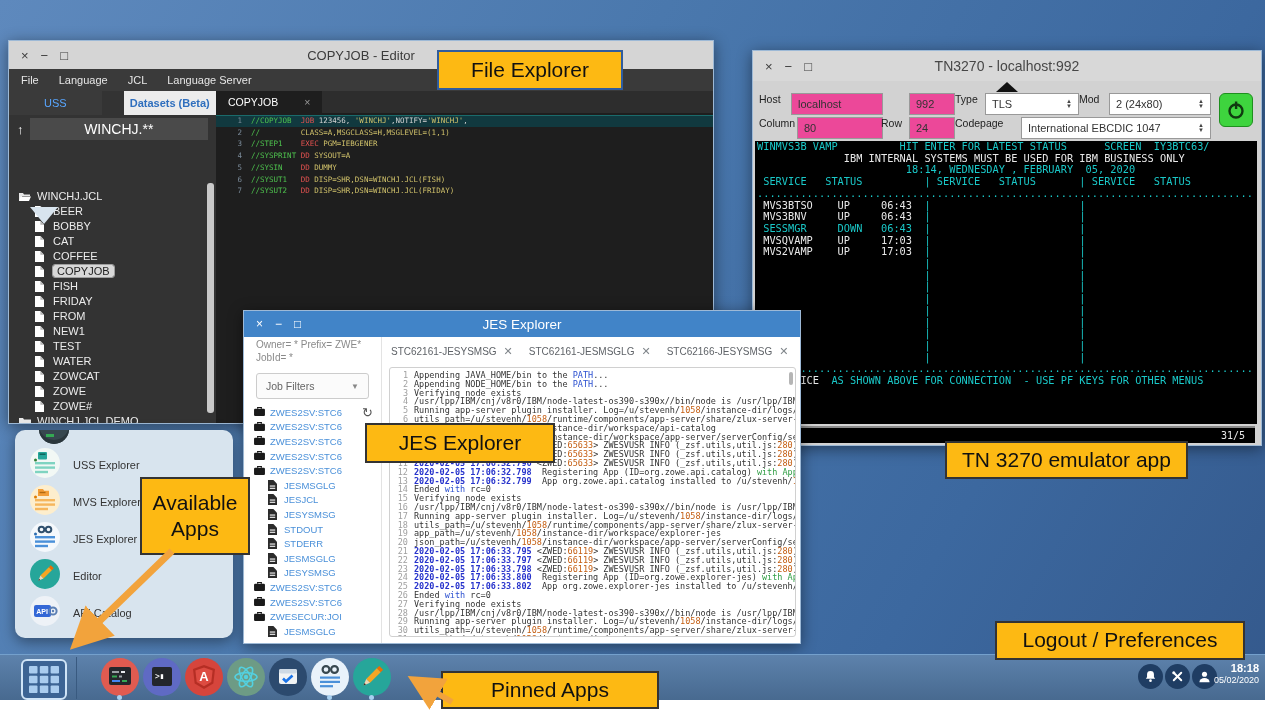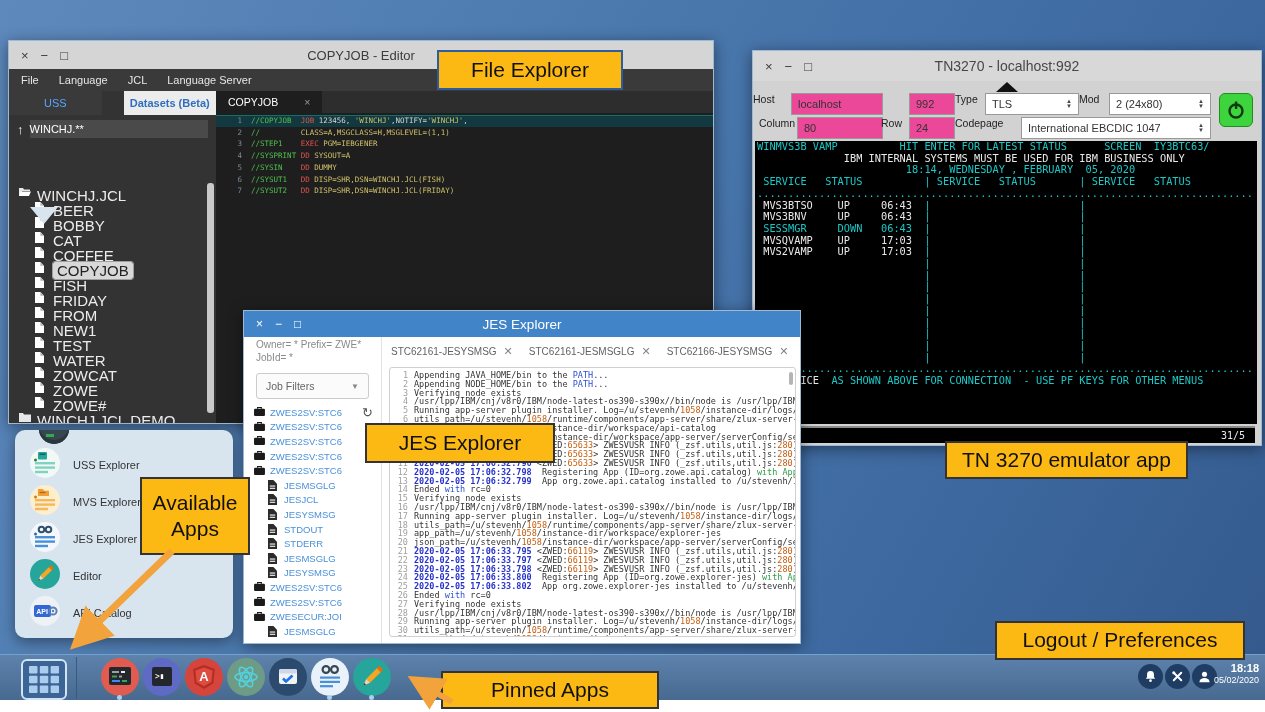--- a/index.html
+++ b/index.html
@@ -20,23 +20,23 @@
   #editor-win .title{color:#3c3c3c;font-size:13px;}
   #editor-menubar{position:absolute;left:0;top:28px;right:0;height:22px;background:#3a3a3a;display:flex;align-items:center;gap:20px;padding-left:12px;}
   #editor-menubar span{color:#e6e6e6;font-size:11px;}
   #editor-left{position:absolute;left:0;top:50px;width:207px;bottom:0;background:#333;}
   #panel-tabs{display:flex;height:24px;gap:22px;}
   .ptab{flex:1;display:flex;align-items:center;justify-content:center;font-size:11px;}
   .ptab.uss{background:#3a3a3a;color:#58a6ff;}
   .ptab.ds{background:#ececec;color:#2f6fbe;font-weight:bold;}
   #filter-row{display:flex;align-items:center;height:28px;gap:6px;padding:0 8px;}
   #filter-arrow{color:#fff;font-size:13px;}
-  #filter-box{flex:1;background:#4a4a4a;color:#fff;font-size:11px;padding:3px 0;}
+  #filter-box{flex:1;background:#4a4a4a;color:#fff;font-size:14px;padding:3px 14px;text-align:center;}
   #editor-tree{position:absolute;left:0;top:88px;right:10px;bottom:0;overflow:hidden;padding-top:8px;}
-  .tree-row{display:flex;align-items:flex-start;height:15px;color:#ececec;font-size:15px;gap:6px;white-space:nowrap;}
+  .tree-row{display:flex;align-items:flex-end;height:15px;color:#ececec;font-size:11px;gap:6px;white-space:nowrap;}
   .tree-row .lbl.sel{background:#d8d8d8;color:#222;padding:0 4px;border-radius:2px;outline:1px solid #9e9e9e;}
   .tree-ico{display:inline-flex;width:12px;}
   #tree-scroll{position:absolute;right:2px;top:92px;width:7px;height:230px;background:#c9c9c9;border-radius:3px;}
   #editor-pane{position:absolute;left:207px;top:50px;right:0;bottom:0;background:#1e1e1e;}
   #editor-tabbar{height:22px;background:#2d2d2d;display:flex;}
   #editor-tab{background:#1e1e1e;color:#fff;font-size:10.5px;display:flex;align-items:center;gap:26px;padding:0 12px;}
   #editor-tab .x{color:#9a9a9a;}
   #code{position:absolute;left:0;top:22px;right:0;bottom:0;font-family:"DejaVu Sans Mono",monospace;font-size:7.5px;line-height:11.7px;padding-top:2px;overflow:hidden;}
   .code-line{display:flex;white-space:pre;}
   .code-line.current{background:#11393f;box-shadow:inset 0 1px 0 #1a6b6b;}
@@ -316,21 +316,21 @@
     <div class="titlebar">
       <div class="controls">
         <span>×</span>
         <span>−</span>
         <span>□</span>
       </div>
       <div class="title">TN3270 - localhost:992</div>
     </div>
     <div id="tn-collapse"></div>
 
-    <div class="tn-field" style="left:0;top:42px;">
+    <div class="tn-field" style="left:6px;top:42px;">
         <span class="tn-lab">Host</span>
       </div>
     <input class="tn-inp" style="position: absolute; left: 38px; top: 42px; width: 78px;" readonly="" value="localhost">
     <div class="tn-field" style="left:134px;top:42px;padding-left:32px;">
         <span class="tn-lab">Port</span>
       </div>
     <input class="tn-inp" style="position: absolute; left: 156px; top: 42px; width: 32px;" readonly="" value="992">
     <div class="tn-field" style="left:202px;top:42px;">
         <span class="tn-lab">Type</span>
       </div>

